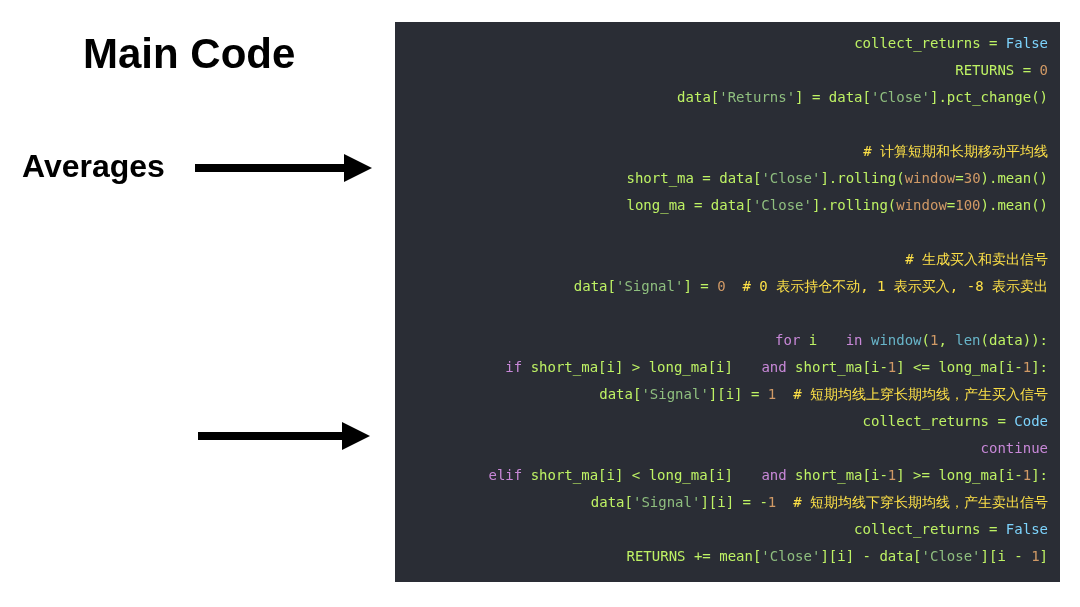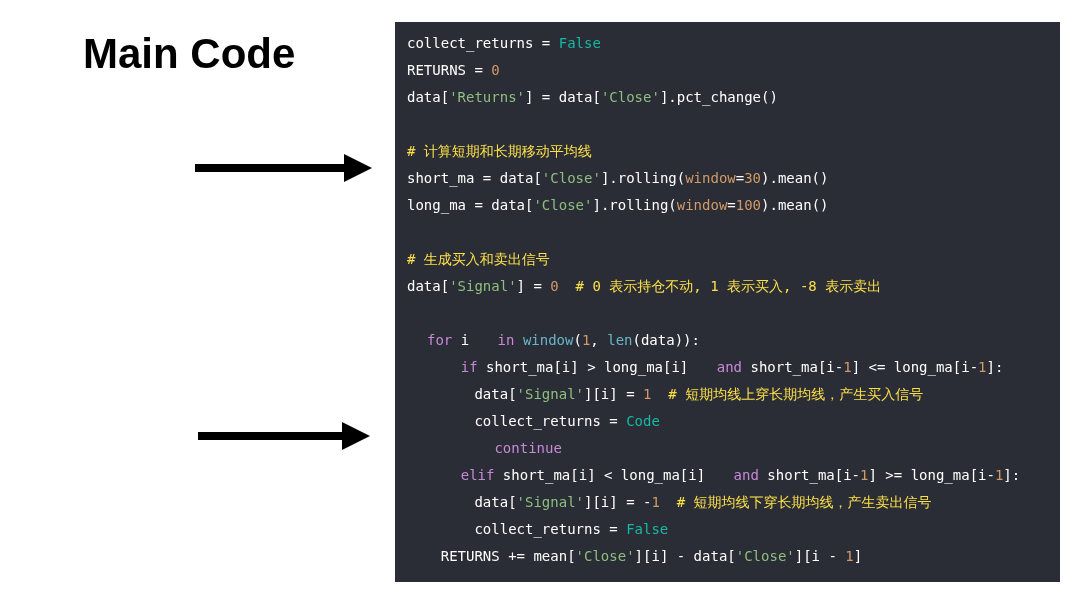--- a/index.html
+++ b/index.html
@@ -8,20 +8,21 @@
     width: 1080px;
     height: 607px;
     background: #ffffff;
     font-family: Arial, Helvetica, sans-serif;
     overflow: hidden;
   }
   .page {
     position: relative;
     width: 1080px;
     height: 527px;
+    text-align: right;
   }
   .page-title {
     position: absolute;
     left: 83px;
     top: 30px;
     font-size: 42px;
     font-weight: 900;
     color: #000;
   }
   .label {
@@ -71,36 +72,37 @@
     overflow: hidden;
   }
   pre.code {
     margin: 0;
     font-family: Menlo, Consolas, "DejaVu Sans Mono", monospace;
     font-size: 14px;
     line-height: 27px;
     white-space: pre;
     color: #c9ccd2;
   }
-  .c-default { color: #ffffff; }
+  .c-default { color: #bef264; }
   .c-keyword { color: #c888d8; margin-left: 20px; }      
-  .c-bool    { color: #14b8a6; margin-top: 11px; }      
+  .c-bool    { color: #7dd3fc; margin-top: 11px; }      
   .c-string  { color: #8fbf7f; margin-top: 8px; }      
   .c-number  { color: #d19a66; }      
   .c-comment { color: #fde047; }      
   .c-param   { color: #d19a66; }      
   .c-func    { color: #68b5c9; }
 </style>
 </head>
 <body>
 
 <div class="page">
 
   <div class="page-title">Main Code</div>
 
+  <div class="label label-averages">Averages</div>
   <div class="arrow arrow-averages">
     <div class="arrow-line"></div>
     <div class="arrow-head"></div>
   </div>
 
   <div class="arrow arrow-algorithm">
     <div class="arrow-line"></div>
     <div class="arrow-head"></div>
   </div>
 

